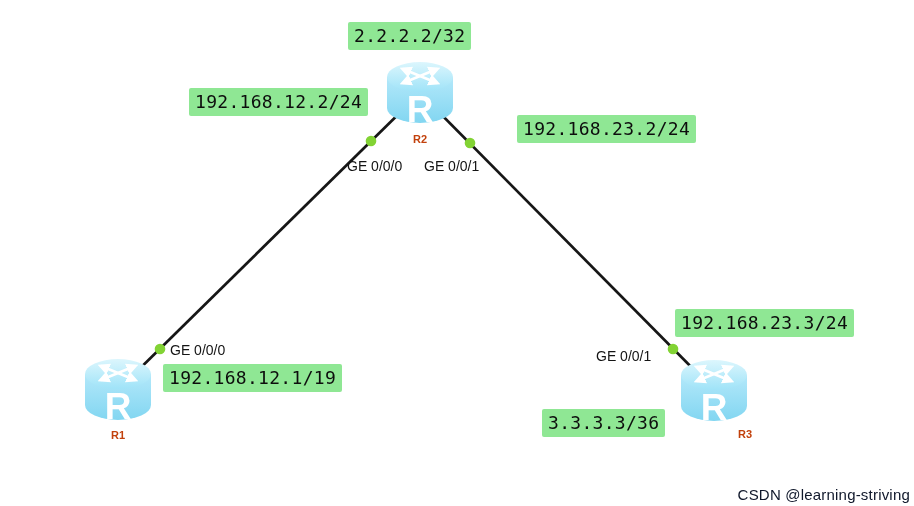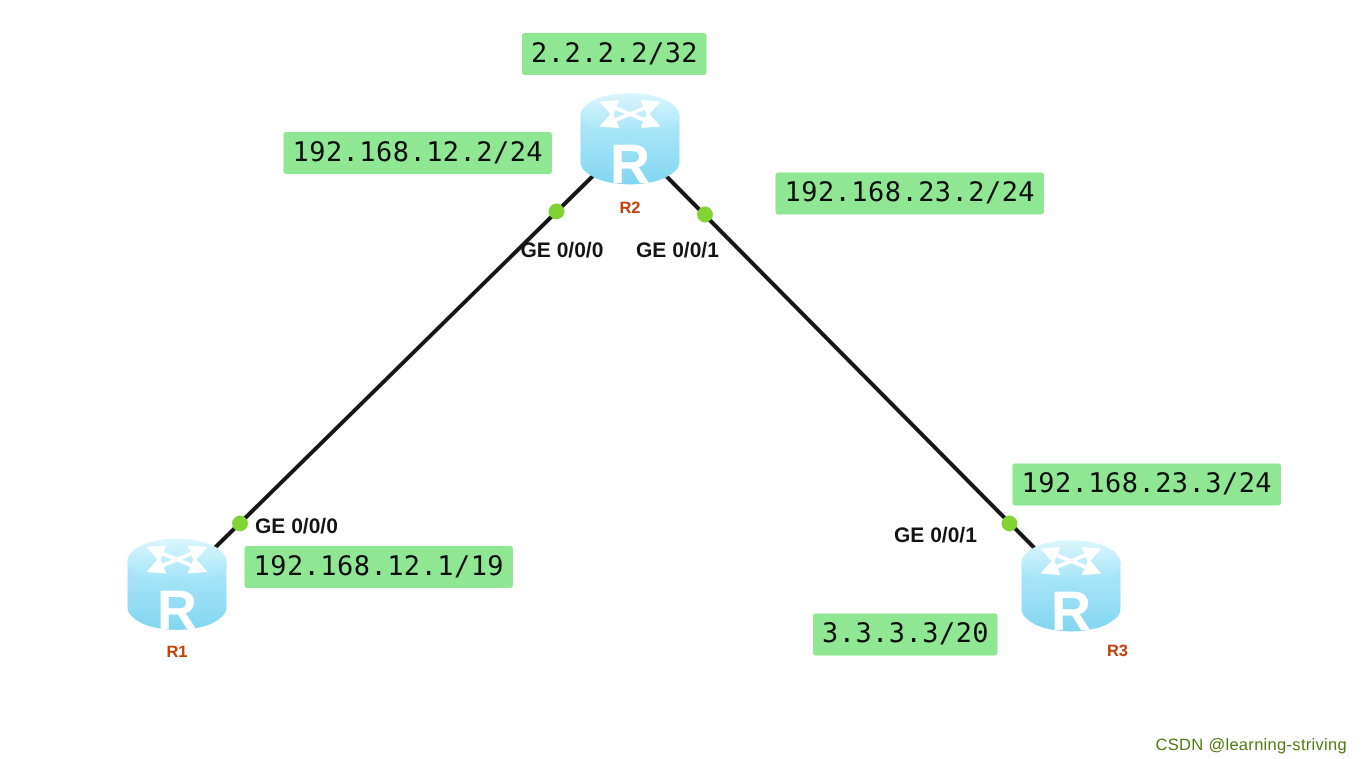--- a/index.html
+++ b/index.html
@@ -15,26 +15,26 @@
     font-size: 11px; font-weight: 600; color: #c2410c;
   }
   .iplabel {
     position: absolute; display: inline-block;
     background: #8fe794; color: #0d0d0d;
     font-family: "DejaVu Sans Mono", monospace;
     font-size: 18px; line-height: 26px; letter-spacing: 0.3px;
     padding: 1px 6px; border-radius: 2px; white-space: nowrap;
   }
   .geport {
-    position: absolute; font-size: 14px; font-weight: 700;
+    position: absolute; font-size: 14px; font-weight: 400;
     color: #141414; white-space: nowrap;
   }
   .watermark {
-    position: absolute; right: 16px; bottom: 3px;
-    font-size: 11px; color: #4d7c0f; letter-spacing: 0.2px;
+    position: absolute; right: 4px; bottom: 3px;
+    font-size: 15px; color: #0f172a; letter-spacing: 0.2px;
   }
 </style>
 </head>
 <body>
 
 <div class="canvas">
 
   <svg class="wires" width="914" height="506">
     <defs>
       <linearGradient id="rtop" x1="0" y1="0" x2="0" y2="1">
@@ -100,17 +100,17 @@
   <div class="geport" style="left:347px; top:158px;">GE 0/0/0</div>
   <div class="geport" style="left:424px; top:158px;">GE 0/0/1</div>
   <div class="geport" style="left:170px; top:342px;">GE 0/0/0</div>
   <div class="geport" style="left:596px; top:348px;">GE 0/0/1</div>
 
   <div class="iplabel" style="left:348px; top:22px;">2.2.2.2/32</div>
   <div class="iplabel" style="left:157px; top:88px;margin-left:32px;">192.168.12.2/24</div>
   <div class="iplabel" style="left:477px; top:115px;margin-left:40px;">192.168.23.2/24</div>
   <div class="iplabel" style="left:163px; top:364px;">192.168.12.1/19</div>
   <div class="iplabel" style="left:675px; top:309px;text-align:right;">192.168.23.3/24</div>
-  <div class="iplabel" style="left:542px; top:409px;">3.3.3.3/20</div>
+  <div class="iplabel" style="left:542px; top:409px;">3.3.3.3/36</div>
 
   <div class="watermark">CSDN @learning-striving</div>
 
 </div>
 
 </body></html>

